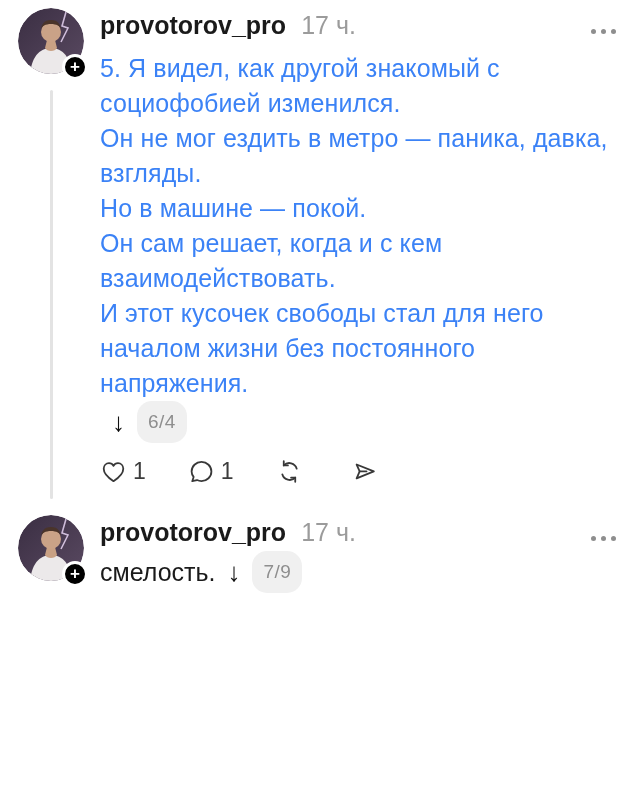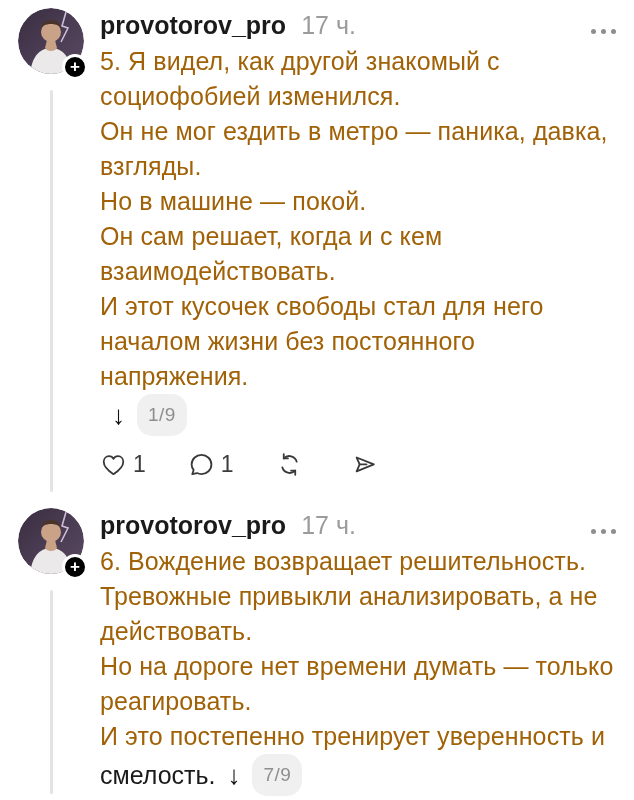--- a/index.html
+++ b/index.html
@@ -61,24 +61,25 @@
     margin-left: auto;
     display: flex;
     align-items: center;
     gap: 5px;
     padding: 10px 2px;
     cursor: pointer;
   }
   .more-btn .dot { width: 5px; height: 5px; border-radius: 50%; background: #8e8e8e; }
 
   .post-text {
+    margin-top: 7px;
     font-size: 25px;
     line-height: 35px;
     white-space: pre-line;
-    color: #a16207;
+    color: #3b82f6;
     letter-spacing: 0.1px;
   }
   .ending-row {
     display: flex;
     align-items: center;
     gap: 12px;
     font-size: 25px;
     line-height: 35px;
     min-height: 35px;
   }
@@ -161,21 +162,21 @@
 взгляды.
 Но в машине — покой.
 Он сам решает, когда и с кем
 взаимодействовать.
 И этот кусочек свободы стал для него
 началом жизни без постоянного напряжения.</div>
 
       <div class="ending-row">
         <span></span>
         <span class="arrow-down">↓</span>
-        <span class="page-pill">1/9</span>
+        <span class="page-pill">6/4</span>
       </div>
 
       <div class="actions-row">
         <div class="action">
           <svg width="27" height="27" viewBox="0 0 24 24">
             <path d="M12 20.6C8.4 18.3 3.3 14.5 3.3 9.6c0-2.9 2.1-5 4.7-5 1.7 0 3.2.9 4 2.4.8-1.5 2.3-2.4 4-2.4 2.6 0 4.7 2.1 4.7 5 0 4.9-5.1 8.7-8.7 11z"></path>
           </svg>
           <span class="count">1</span>
         </div>
         <div class="action">
@@ -239,26 +240,20 @@
       <div class="header-row">
         <span class="username">provotorov_pro</span>
         <span class="timestamp">17 ч.</span>
         <div class="more-btn">
           <span class="dot"></span>
             <span class="dot"></span>
             <span class="dot"></span>
         </div>
       </div>
 
-      <div class="post-text">6. Вождение возвращает решительность.
-Тревожные привыкли анализировать, а не
-действовать.
-Но на дороге нет времени думать — только
-реагировать.
-И это постепенно тренирует уверенность и</div>
 
       <div class="ending-row">
         <span>смелость.</span>
         <span class="arrow-down">↓</span>
         <span class="page-pill">7/9</span>
       </div>
 
     </div>
   </div>
 

